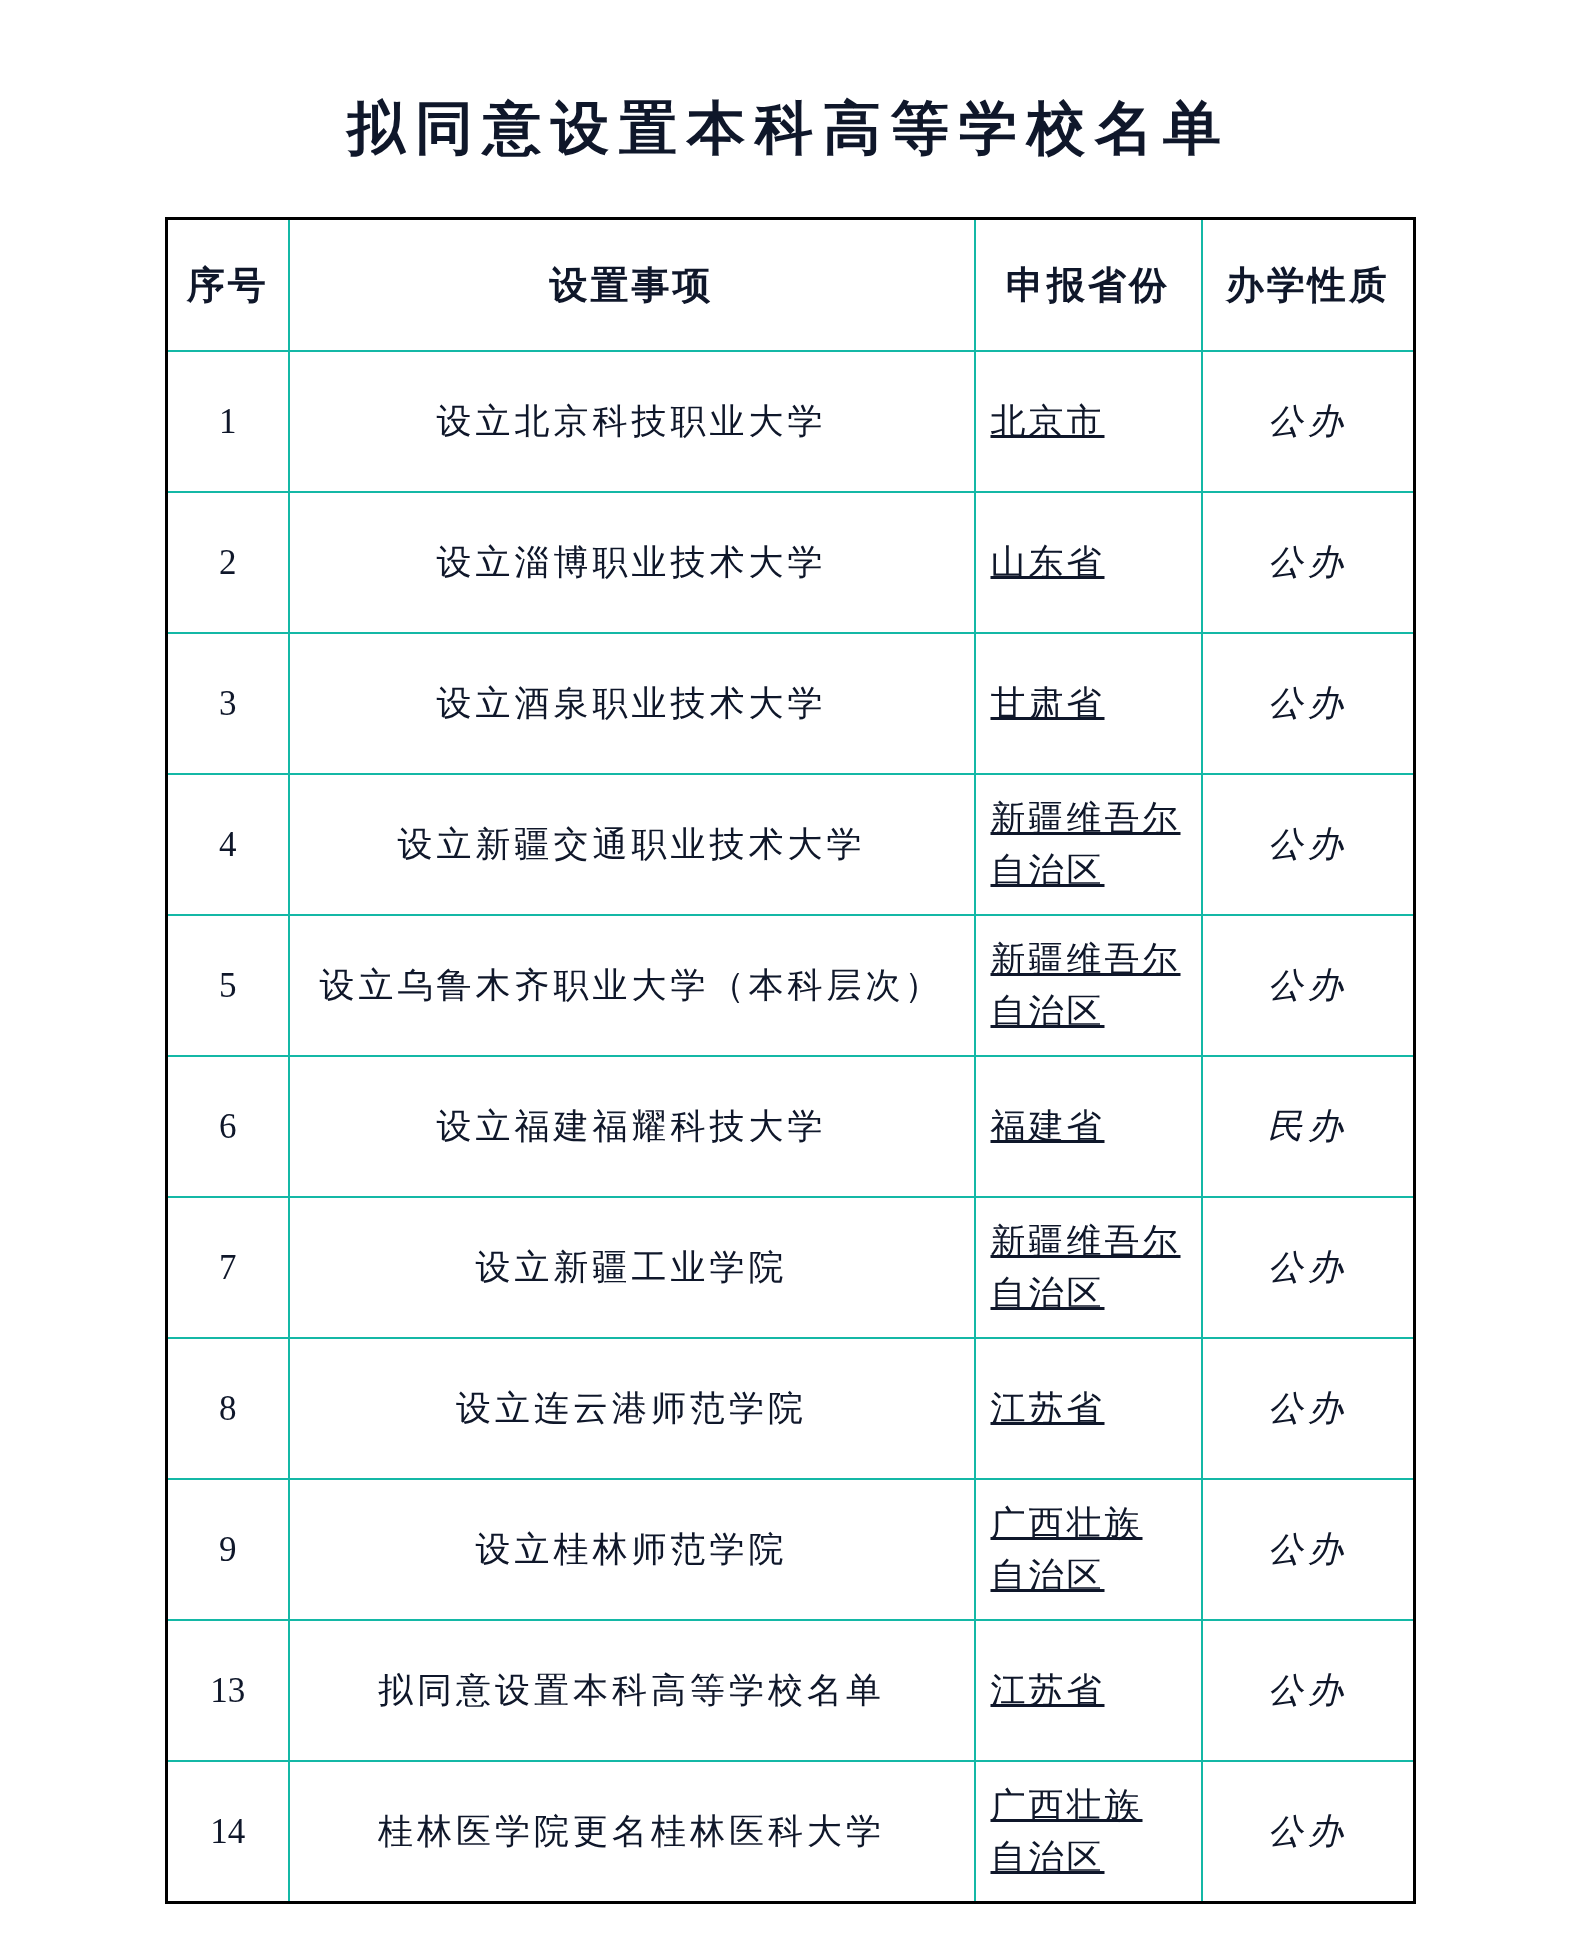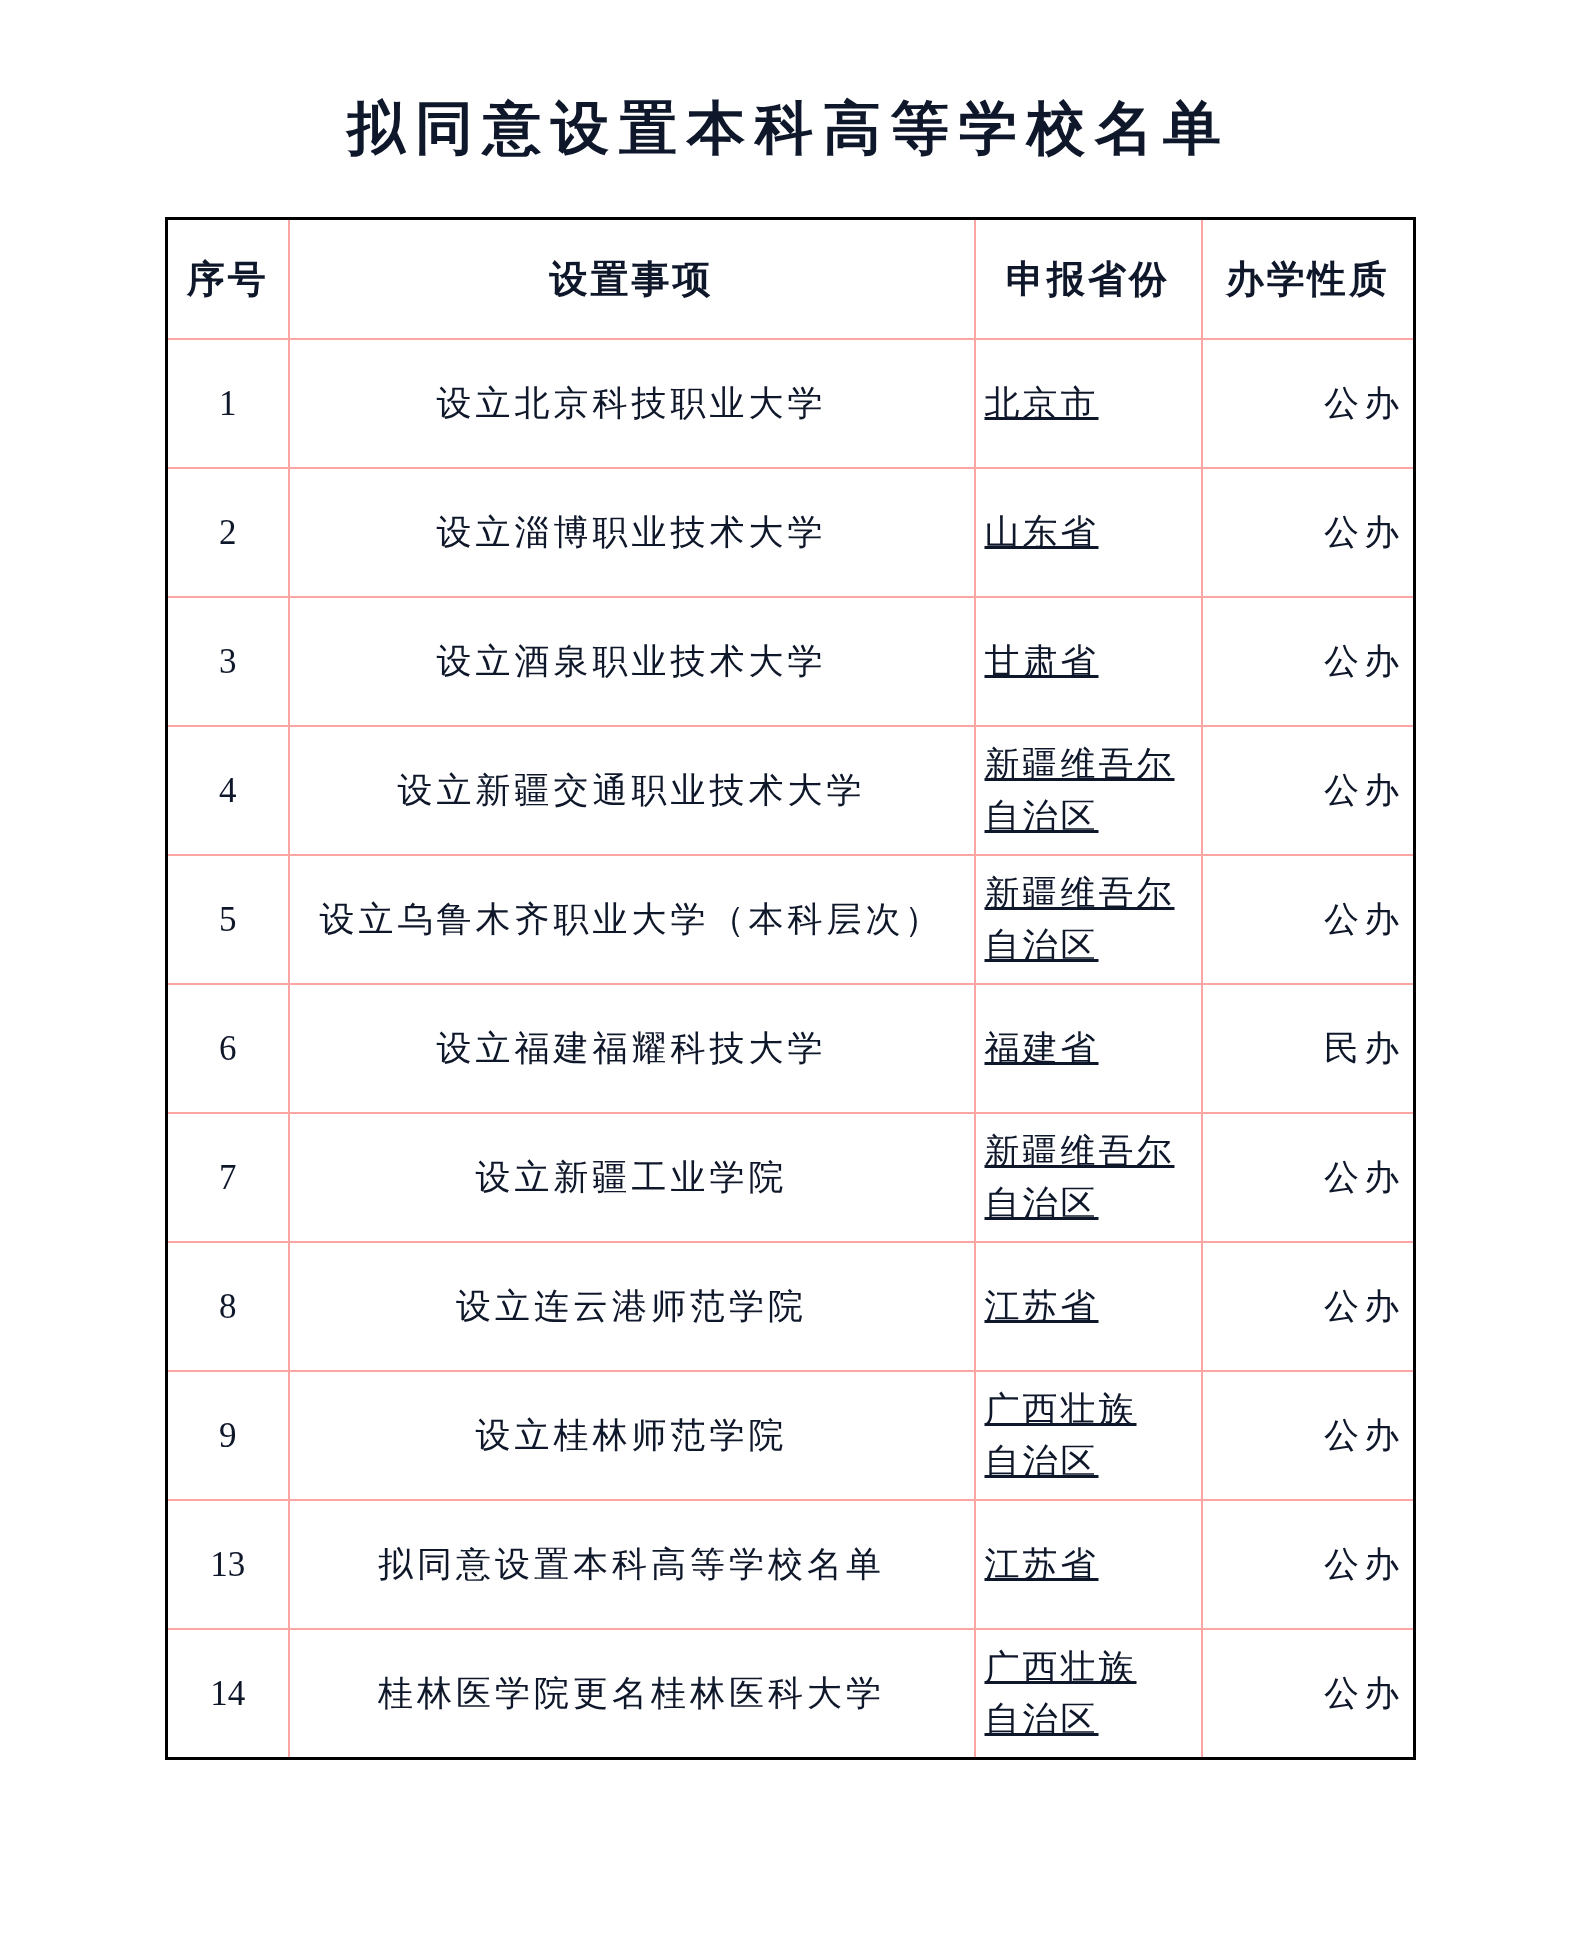--- a/index.html
+++ b/index.html
@@ -36,23 +36,23 @@
     top: 217px;
   }
   table.approval-table {
     border-collapse: collapse;
     table-layout: fixed;
     width: 1248px;
     border: 3px solid #000;
   }
   table.approval-table th,
   table.approval-table td {
-    border: 2px solid #fca5a5;
+    border: 2px solid #14b8a6;
     vertical-align: middle;
-    padding: 9px;
+    padding: 15px;
     overflow: hidden;
   }
   table.approval-table th {
     height: 100px;
     font-family: "Liberation Sans", "DejaVu Sans", sans-serif;
     font-weight: 600;
     font-size: 38px;
     letter-spacing: 3px;
     text-align: center;
   }
@@ -73,23 +73,24 @@
     white-space: nowrap;
   }
   td.province-cell {
     letter-spacing: 3px;
     font-size: 34px;
     line-height: 52px;
     white-space: pre-line;
     text-decoration: underline;
   }
   td.nature-cell {
-    text-align: right;
+    text-align: center;
     letter-spacing: 5px;
     font-size: 34px;
+    font-style: italic;
   }
 </style>
 </head>
 <body>
 
 <div class="page">
 
   <h1 class="doc-title">拟同意设置本科高等学校名单</h1>
 
   <div class="table-wrap">

